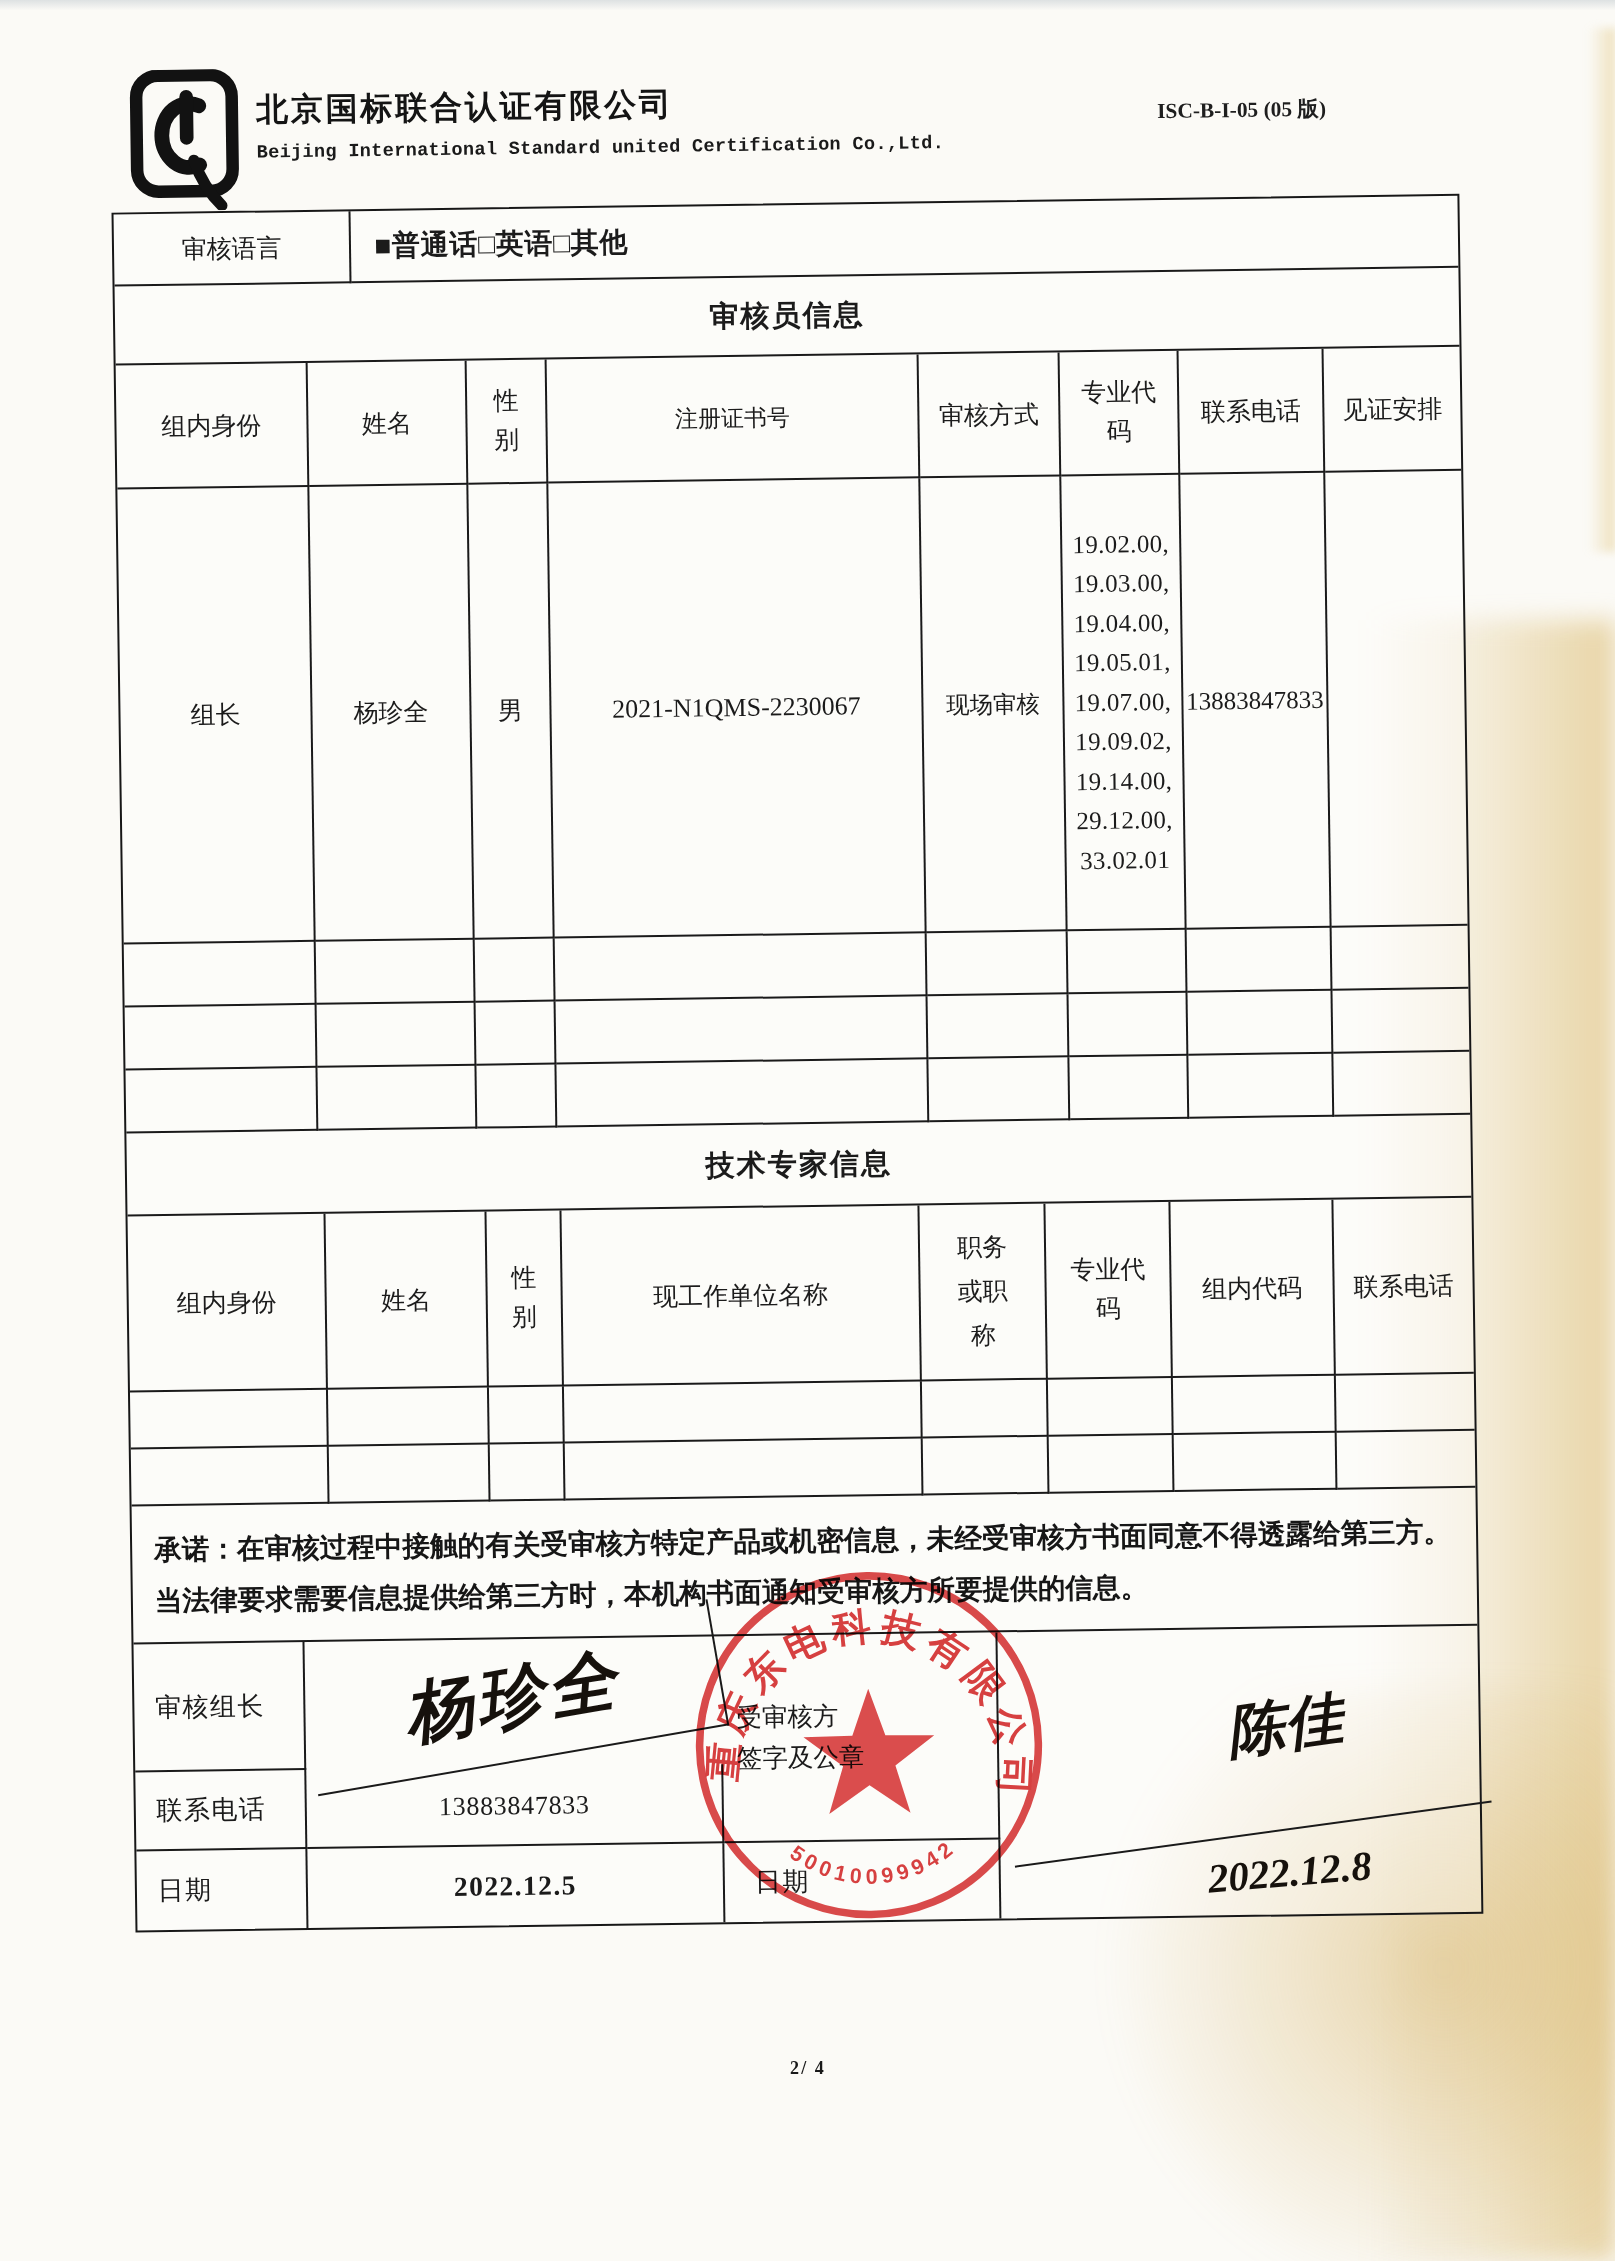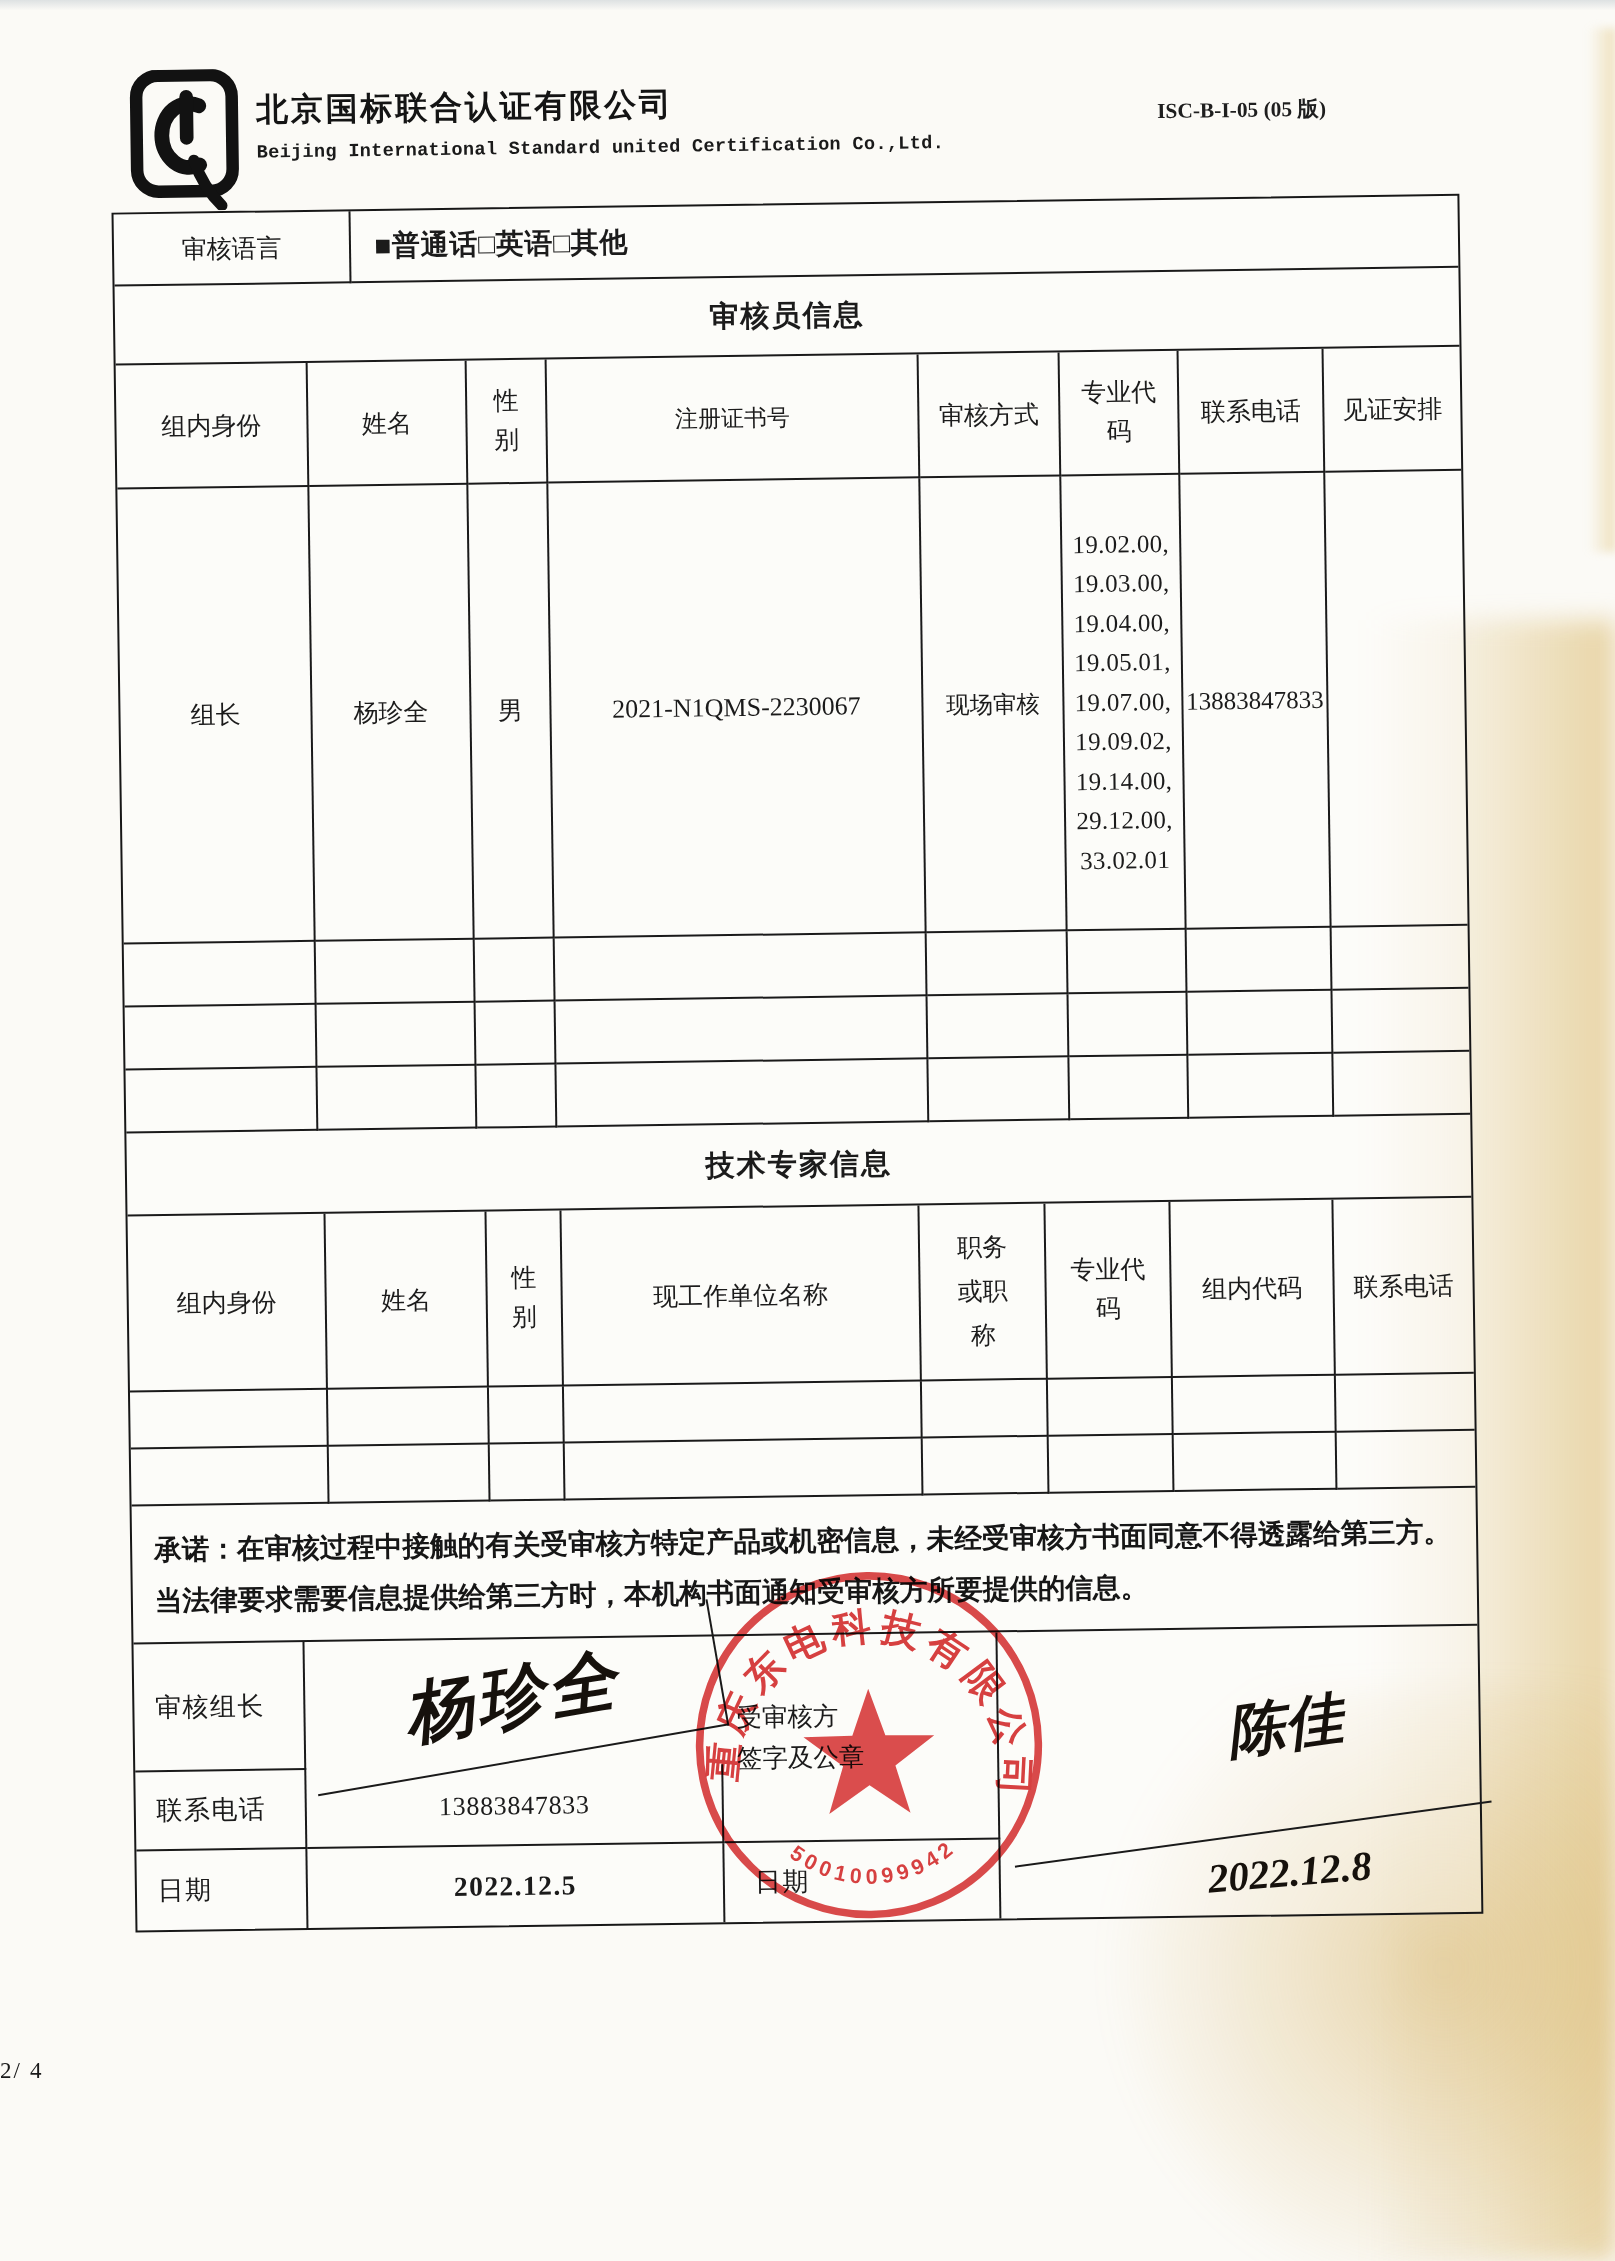--- a/index.html
+++ b/index.html
@@ -68,22 +68,22 @@
   .sig-leader{font-size:68px;transform:rotate(-9deg) translateY(-5.5px);letter-spacing:4.1px;}
   .sig-auditee{font-size:58px;transform:rotate(-7deg);justify-content:flex-start;padding-left:228px;}
   .date-hand{font-size:41px;transform:rotate(-4deg);justify-content:flex-start;padding-left:207px;white-space:nowrap;}
   .date-val{font-weight:700;font-size:27.6px;letter-spacing:1.4px;}
   .phone-val{font-size:26px;letter-spacing:0.7px;}
   .auditee-date-label{justify-content:flex-start;padding-left:30px;font-size:26px;letter-spacing:1.4px;}
   
   .stamp{position:absolute;left:555px;top:1362px;width:358px;height:358px;
     mix-blend-mode:multiply;opacity:.92;}
   
-  .page-num{position:absolute;left:0;top:2058px;width:1616px;
-    font-size:23px;font-weight:400;letter-spacing:2.1px;color:#191919;}
+  .page-num{position:absolute;left:0;top:2058px;width:1616px;text-align:center;
+    font-size:18px;font-weight:700;letter-spacing:2.1px;color:#191919;}
 </style>
 </head>
 <body>
 
 <div class="scan-top-strip"></div>
 <div class="stain-right"></div>
 <div class="stain-bottom-right"></div>
 <div class="stain-top-right"></div>
 
 <div class="sheet">

